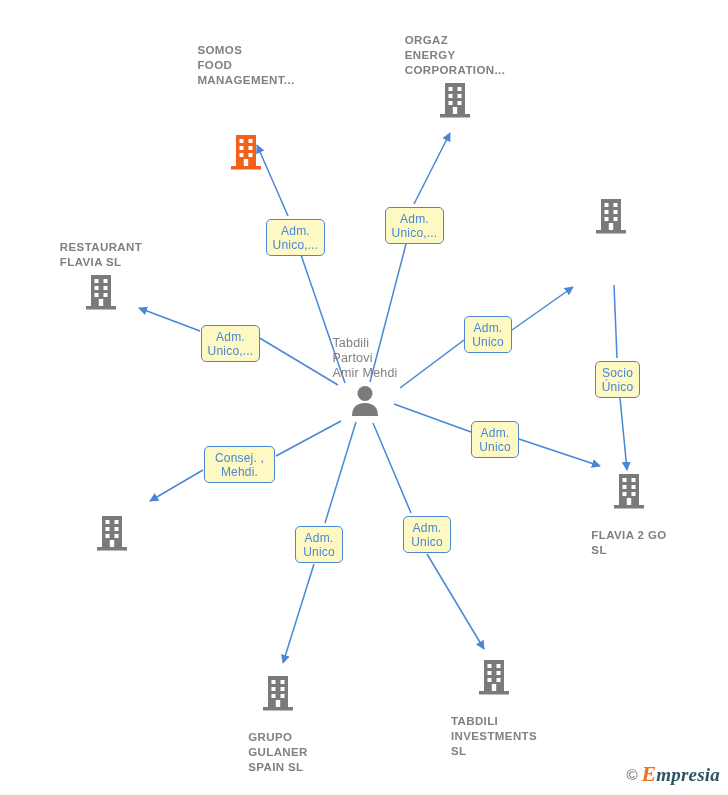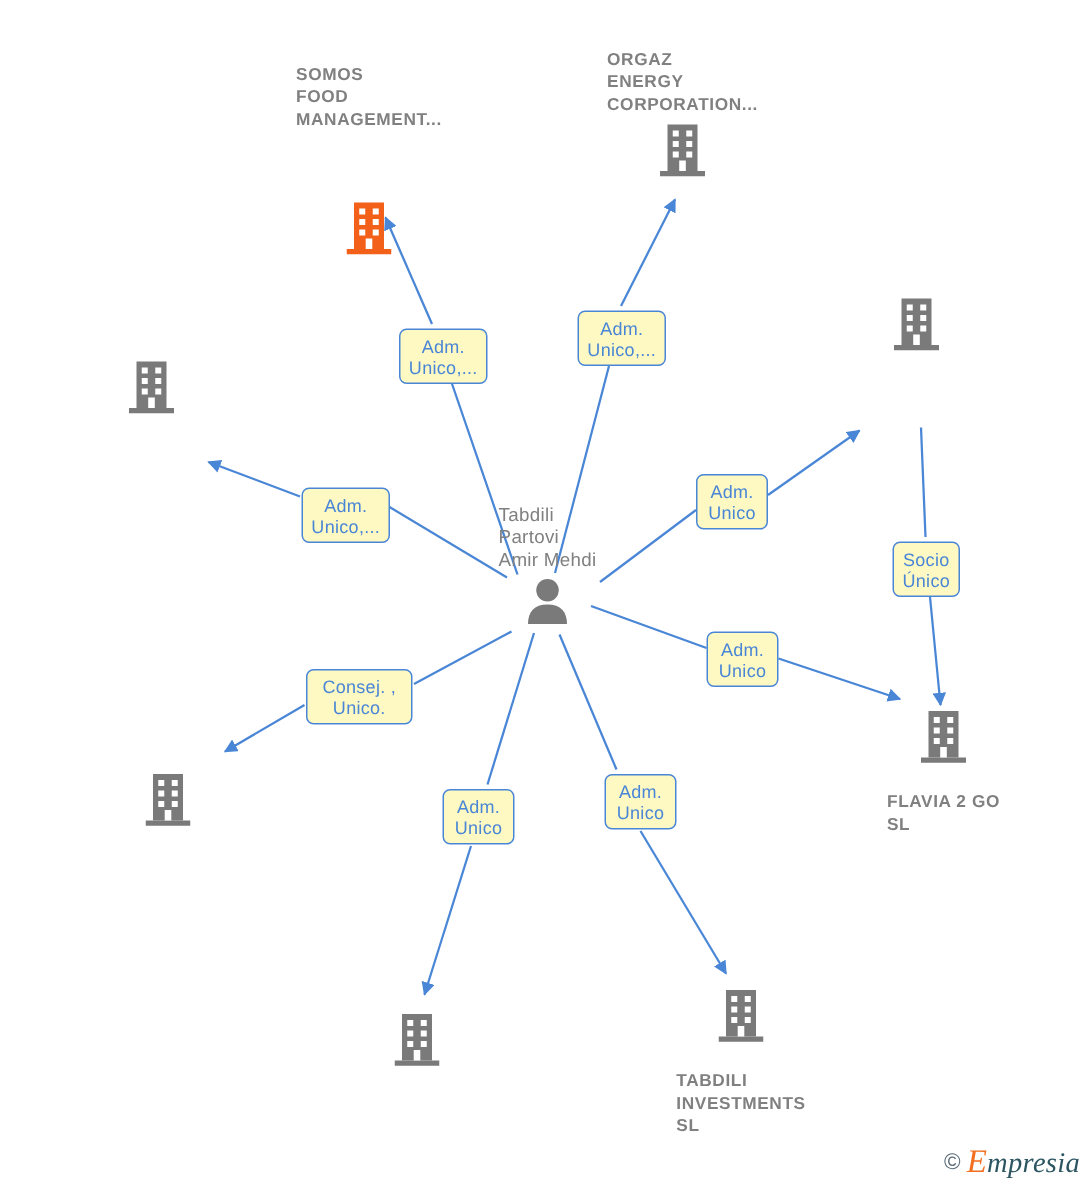--- a/index.html
+++ b/index.html
@@ -81,20 +81,21 @@
   #watermark .copy {
     color: #5a6b78;
     font-size: 15px;
     font-family: "Liberation Sans", sans-serif;
   }
   #watermark .brand {
     font-size: 19px;
     font-style: italic;
     color: #2c5561;
     letter-spacing: 0.2px;
+    font-weight: bold;
   }
   #watermark .brand .cap {
     color: #f2701f;
     font-size: 22px;
   }
 </style>
 </head>
 <body>
 
 <div id="graph-canvas">
@@ -167,20 +168,22 @@
             <rect x="8.5" y="5" width="4" height="4" fill="#fff"></rect>
             <rect x="17.5" y="5" width="4" height="4" fill="#fff"></rect>
             <rect x="8.5" y="12" width="4" height="4" fill="#fff"></rect>
             <rect x="17.5" y="12" width="4" height="4" fill="#fff"></rect>
             <rect x="8.5" y="19" width="4" height="4" fill="#fff"></rect>
             <rect x="17.5" y="19" width="4" height="4" fill="#fff"></rect>
             <rect x="12.8" y="25" width="4.4" height="7" fill="#fff"></rect>
           </svg></span>
       </div>
       <div class="node label-top" style="width: 180px; left: 11px; top: 240px;">
+        <div class="node-label">RESTAURANT
+FLAVIA  SL</div>
         <span class="node-icon"><svg width="30" height="36" viewBox="0 0 30 36" xmlns="http://www.w3.org/2000/svg">
             <rect x="5" y="1" width="20" height="31" fill="#7a7a7a"></rect>
             <rect x="0" y="32" width="30" height="3.5" fill="#7a7a7a"></rect>
             <rect x="8.5" y="5" width="4" height="4" fill="#fff"></rect>
             <rect x="17.5" y="5" width="4" height="4" fill="#fff"></rect>
             <rect x="8.5" y="12" width="4" height="4" fill="#fff"></rect>
             <rect x="17.5" y="12" width="4" height="4" fill="#fff"></rect>
             <rect x="8.5" y="19" width="4" height="4" fill="#fff"></rect>
             <rect x="17.5" y="19" width="4" height="4" fill="#fff"></rect>
             <rect x="12.8" y="25" width="4.4" height="7" fill="#fff"></rect>
@@ -219,20 +222,23 @@
             <rect x="5" y="1" width="20" height="31" fill="#7a7a7a"></rect>
             <rect x="0" y="32" width="30" height="3.5" fill="#7a7a7a"></rect>
             <rect x="8.5" y="5" width="4" height="4" fill="#fff"></rect>
             <rect x="17.5" y="5" width="4" height="4" fill="#fff"></rect>
             <rect x="8.5" y="12" width="4" height="4" fill="#fff"></rect>
             <rect x="17.5" y="12" width="4" height="4" fill="#fff"></rect>
             <rect x="8.5" y="19" width="4" height="4" fill="#fff"></rect>
             <rect x="17.5" y="19" width="4" height="4" fill="#fff"></rect>
             <rect x="12.8" y="25" width="4.4" height="7" fill="#fff"></rect>
           </svg></span>
+        <div class="node-label">GRUPO
+GULANER
+SPAIN SL</div>
       </div>
       <div class="node label-bottom" style="width: 180px; left: 404px; top: 659px;">
         <span class="node-icon"><svg width="30" height="36" viewBox="0 0 30 36" xmlns="http://www.w3.org/2000/svg">
             <rect x="5" y="1" width="20" height="31" fill="#7a7a7a"></rect>
             <rect x="0" y="32" width="30" height="3.5" fill="#7a7a7a"></rect>
             <rect x="8.5" y="5" width="4" height="4" fill="#fff"></rect>
             <rect x="17.5" y="5" width="4" height="4" fill="#fff"></rect>
             <rect x="8.5" y="12" width="4" height="4" fill="#fff"></rect>
             <rect x="17.5" y="12" width="4" height="4" fill="#fff"></rect>
             <rect x="8.5" y="19" width="4" height="4" fill="#fff"></rect>
@@ -260,21 +266,21 @@
 Unico,...</div>
       <div class="edge-label" style="left: 464px; top: 316px; width: 48px; height: 37px;">Adm.
 Unico</div>
       <div class="edge-label" style="left: 201px; top: 325px; width: 59px; height: 37px;">Adm.
 Unico,...</div>
       <div class="edge-label" style="left: 595px; top: 361px; width: 45px; height: 37px; text-align: center;">Socio
 Único</div>
       <div class="edge-label" style="left: 471px; top: 421px; width: 48px; height: 37px;">Adm.
 Unico</div>
       <div class="edge-label" style="left: 204px; top: 446px; width: 71px; height: 37px;">Consej. ,
-Unico.</div>
+Mehdi.</div>
       <div class="edge-label" style="left: 295px; top: 526px; width: 48px; height: 37px;">Adm.
 Unico</div>
       <div class="edge-label" style="left: 403px; top: 516px; width: 48px; height: 37px;">Adm.
 Unico</div>
     </div>
 
   <div id="watermark">
     <span class="copy">©</span>
     <span class="brand"><span class="cap">E</span><span>mpresia</span></span>
   </div>

